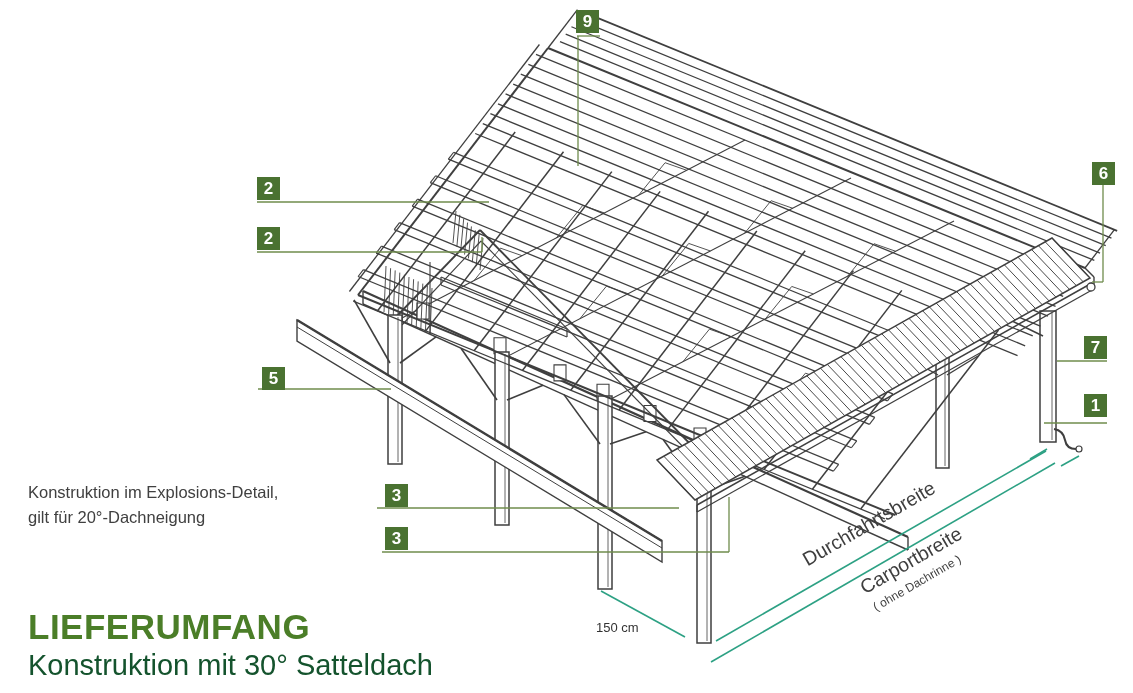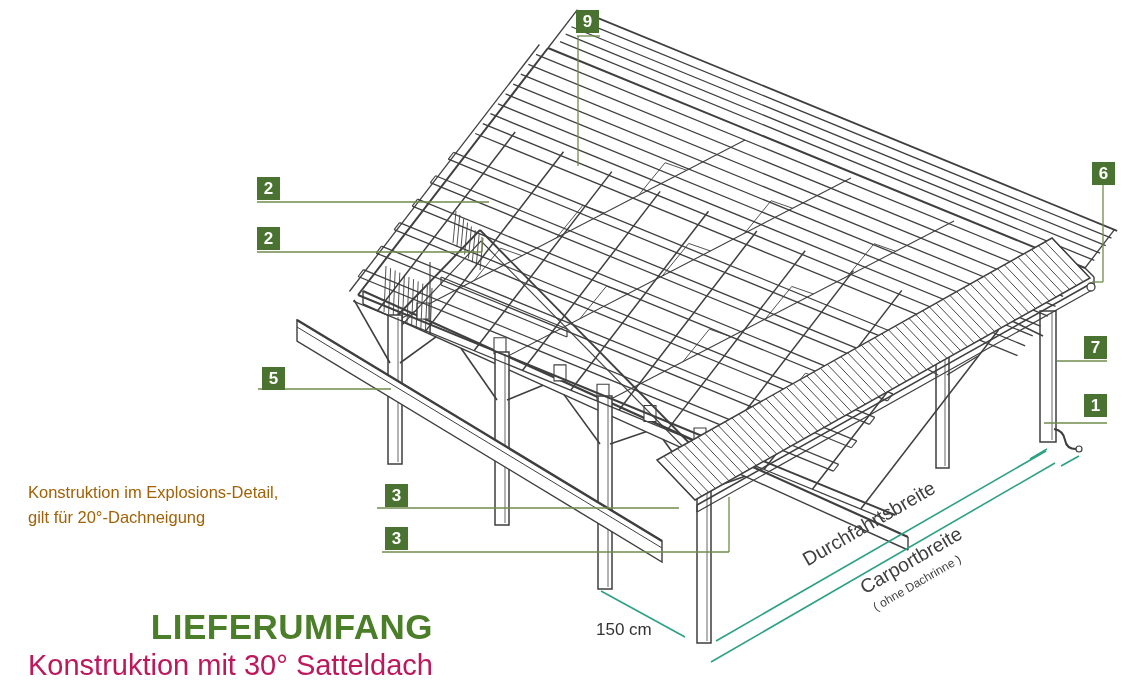--- a/index.html
+++ b/index.html
@@ -1,30 +1,30 @@
 <!DOCTYPE html>
 <html><head>
 <meta charset="utf-8">
 <style>
   html,body{margin:0;padding:0;background:#fff;}
   .stage{position:relative;width:1133px;height:693px;background:#fff;overflow:hidden;
          font-family:"Liberation Sans",sans-serif;}
   #draw{position:absolute;left:0;top:0;}
   .badge{position:absolute;width:23px;height:23px;background:#4a7231;color:#fff;
          font-size:17px;font-weight:bold;line-height:23px;text-align:center;}
-  .note{position:absolute;left:28px;top:480px;font-size:16.5px;line-height:25px;color:#a16207;}
+  .note{position:absolute;left:28px;top:480px;font-size:16.5px;line-height:25px;color:#404040;}
   .dim-label{position:absolute;color:#3e3e3e;transform:rotate(-30deg);transform-origin:center;
              white-space:nowrap;text-align:center;}
-  .dim-150{position:absolute;left:596px;top:620px;font-size:17px;color:#333;}
+  .dim-150{position:absolute;left:596px;top:620px;font-size:13px;color:#333;}
   .d1{left:769px;top:512px;width:200px;font-size:19.5px;}
   .d2{left:831px;top:549px;width:160px;font-size:19.5px;}
   .d3{left:837px;top:576px;width:160px;font-size:12px;}
-  .title-block{position:absolute;left:28px;top:608px;text-align:right;}
+  .title-block{position:absolute;left:28px;top:608px;}
   .title-main{font-size:35px;font-weight:bold;letter-spacing:.5px;color:#4b7e28;line-height:38px;}
-  .title-sub{font-size:29px;color:#be185d;line-height:34px;margin-top:2px;}
+  .title-sub{font-size:29px;color:#14532d;line-height:34px;margin-top:2px;}
 </style>
 </head>
 <body>
 
 <div class="stage">
   <svg id="draw" width="1133" height="693" viewBox="0 0 1133 693">
       <line x1="402" y1="318" x2="745" y2="140" stroke="#3f3f3f" stroke-width="1.1" stroke-linecap="butt"></line>
       <line x1="474.03000000000003" y1="280.61999999999995" x2="500.44100000000003" y2="248.15999999999997" stroke="#3f3f3f" stroke-width="0.9" stroke-linecap="butt"></line>
       <line x1="500.44100000000003" y1="248.15999999999997" x2="522.0500000000001" y2="255.69999999999996" stroke="#3f3f3f" stroke-width="0.9" stroke-linecap="butt"></line>
       <line x1="556.35" y1="237.9" x2="582.761" y2="205.44" stroke="#3f3f3f" stroke-width="0.9" stroke-linecap="butt"></line>

